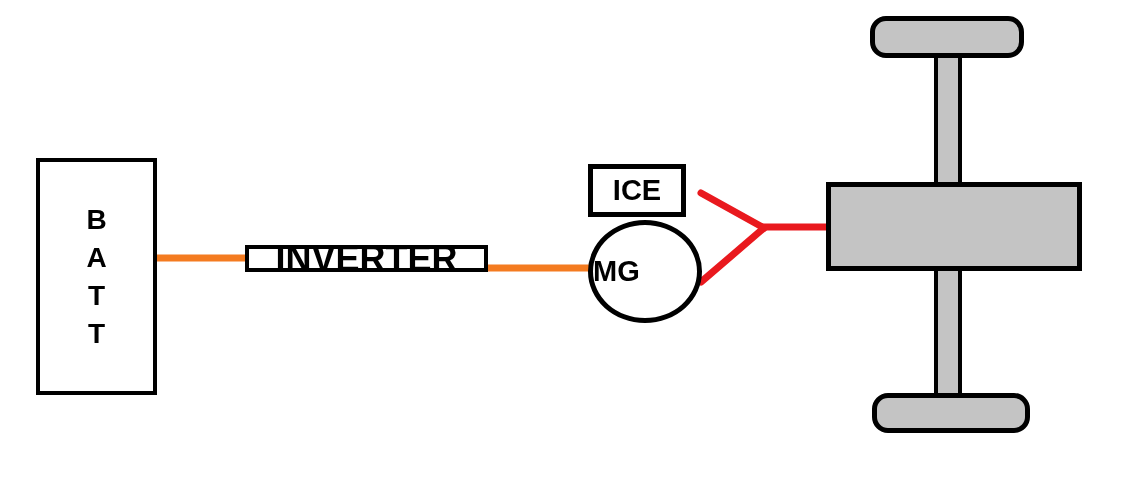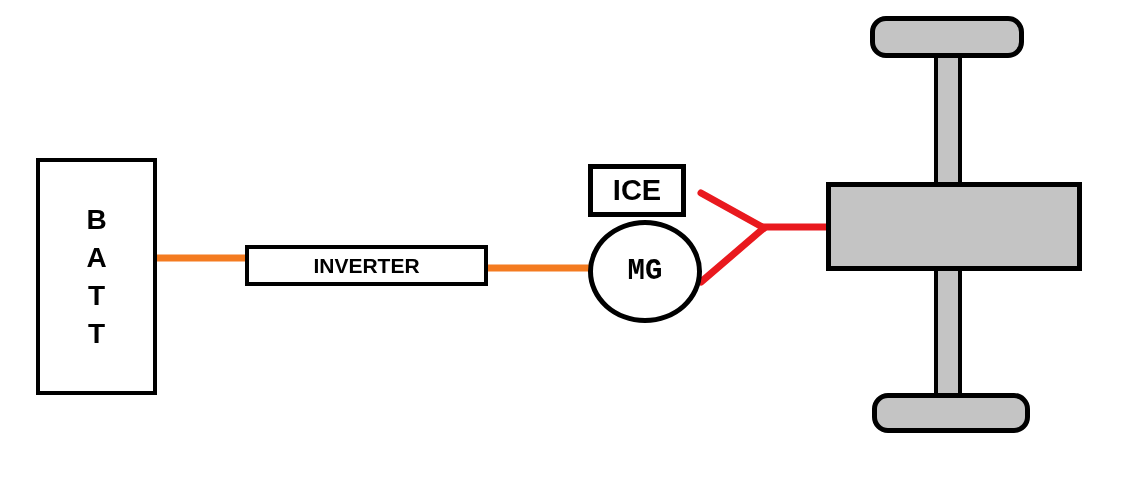--- a/index.html
+++ b/index.html
@@ -30,38 +30,37 @@
     color:var(--outline);
     font-weight:bold;
   }
   .batt-box{
     left:36px;top:158px;width:121px;height:237px;
     flex-direction:column;
     font-size:28px;line-height:38px;
     letter-spacing:0;
   }
   .inverter-box{
-    left:245px;top:245px;width:243px;height:41px;
-    font-size:21px;
+    left:245px;top:245px;width:243px;height:27px;
+    font-size:36px;
   }
   .ice-box{
     left:588px;top:164px;width:98px;height:53px;
     border-width:5px;
     font-size:29px;
   }
   .mg-circle{
     position:absolute;
     left:588px;top:220px;width:114px;height:103px;
     background:var(--background);
     border:5px solid var(--outline);
     border-radius:50%;
-    display:flex;align-items:center;justify-content:center;
+    display:flex;align-items:center;justify-content:flex-start;
     font-size:29px;font-weight:bold;color:var(--outline);
     z-index:1;
-    font-family:Liberation Mono, monospace;
   }
 
   .gray-part{background:var(--component-fill);position:absolute;}
   .axle{
     width:28px;
     border-left:4px solid var(--outline);
     border-right:4px solid var(--outline);
     z-index:0;
   }
   .axle-top{left:934px;top:50px;height:140px;}

